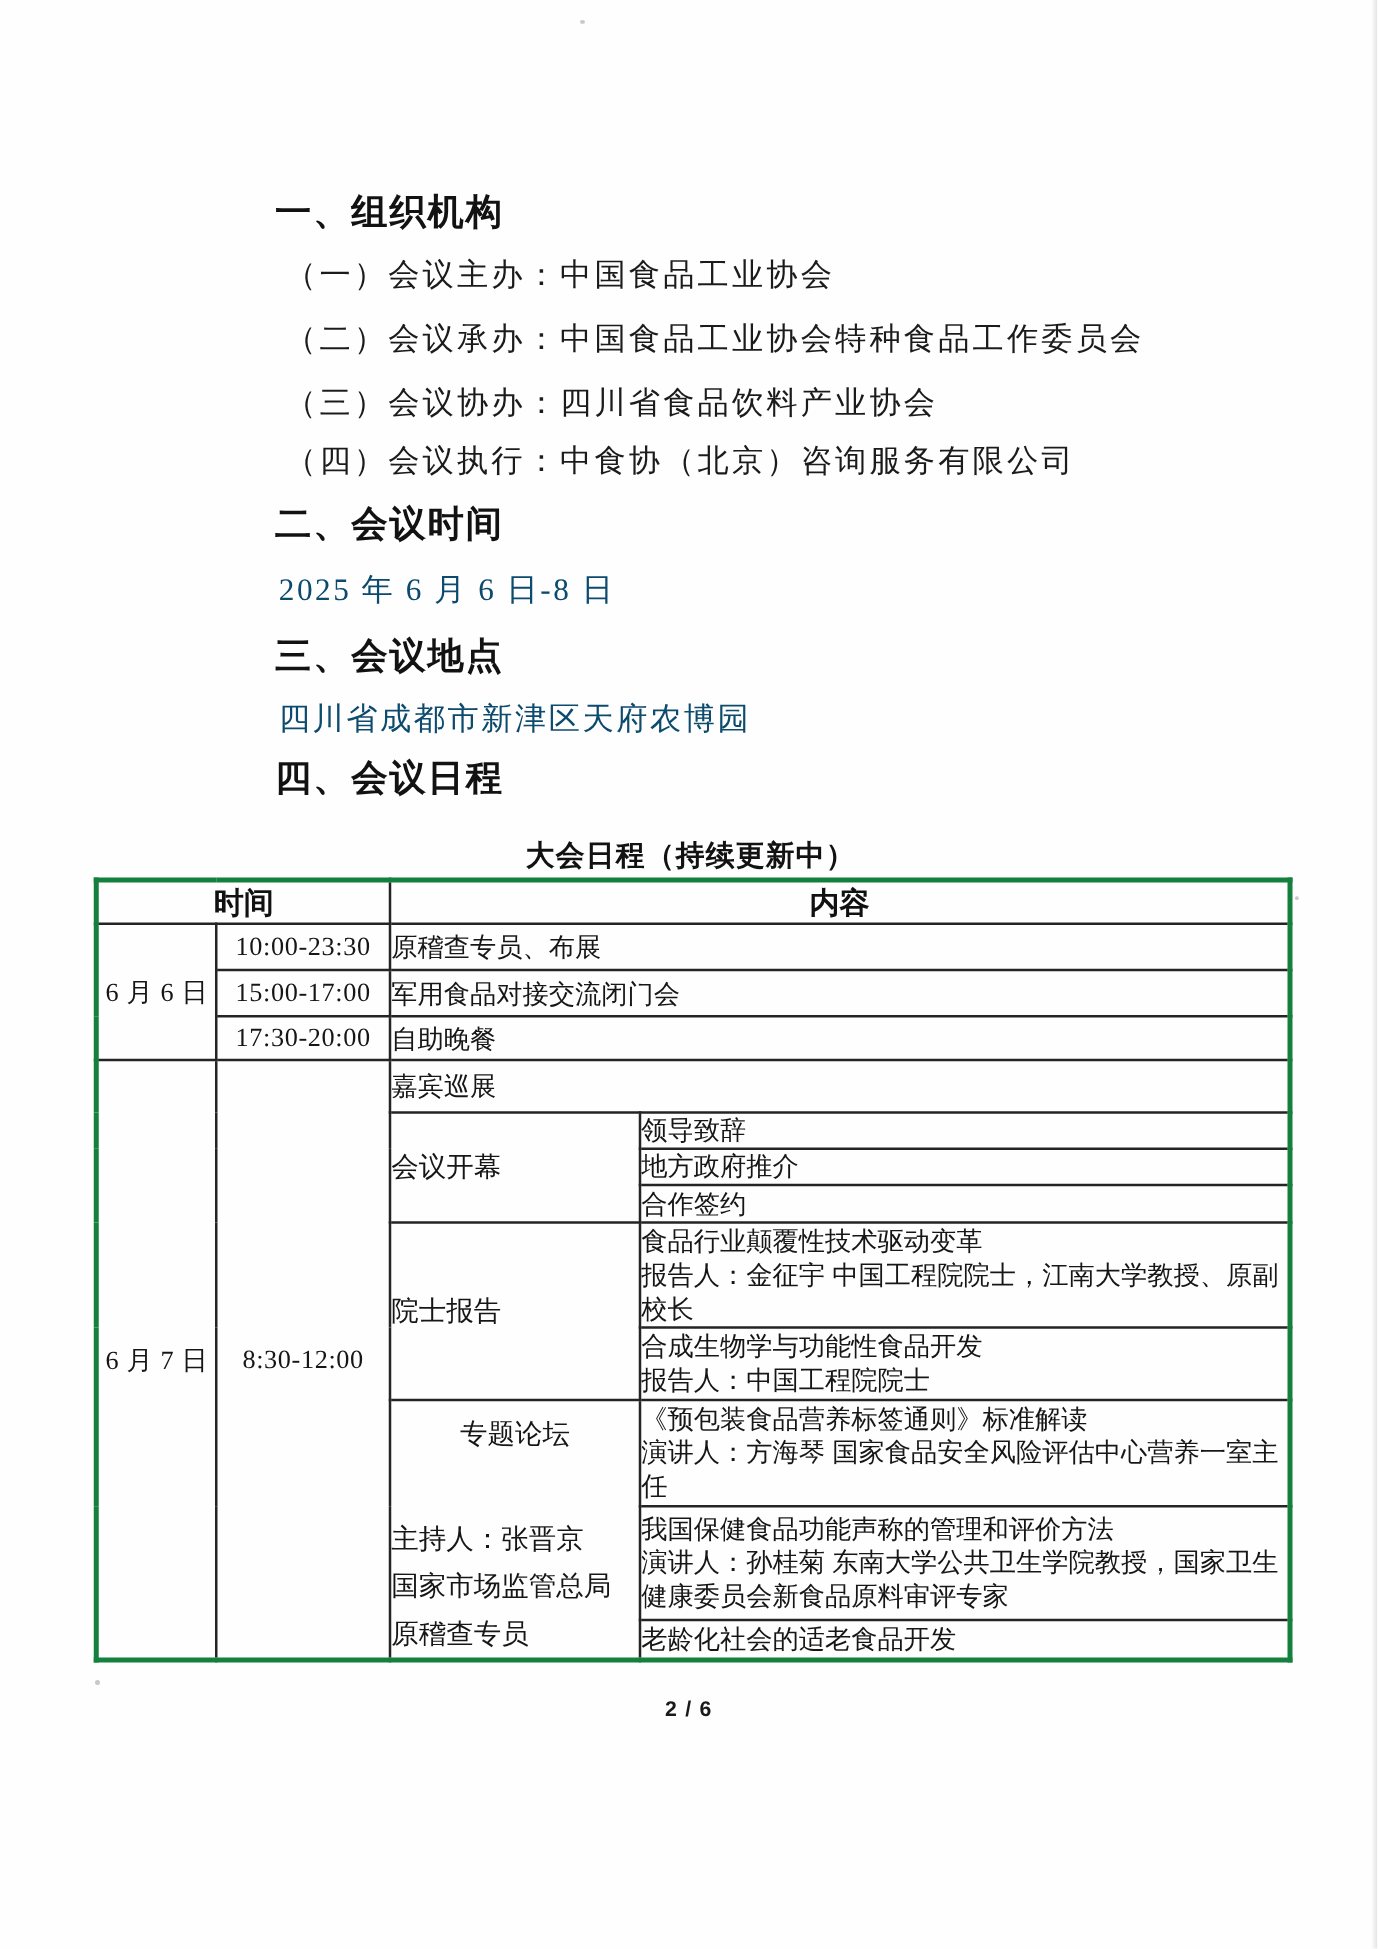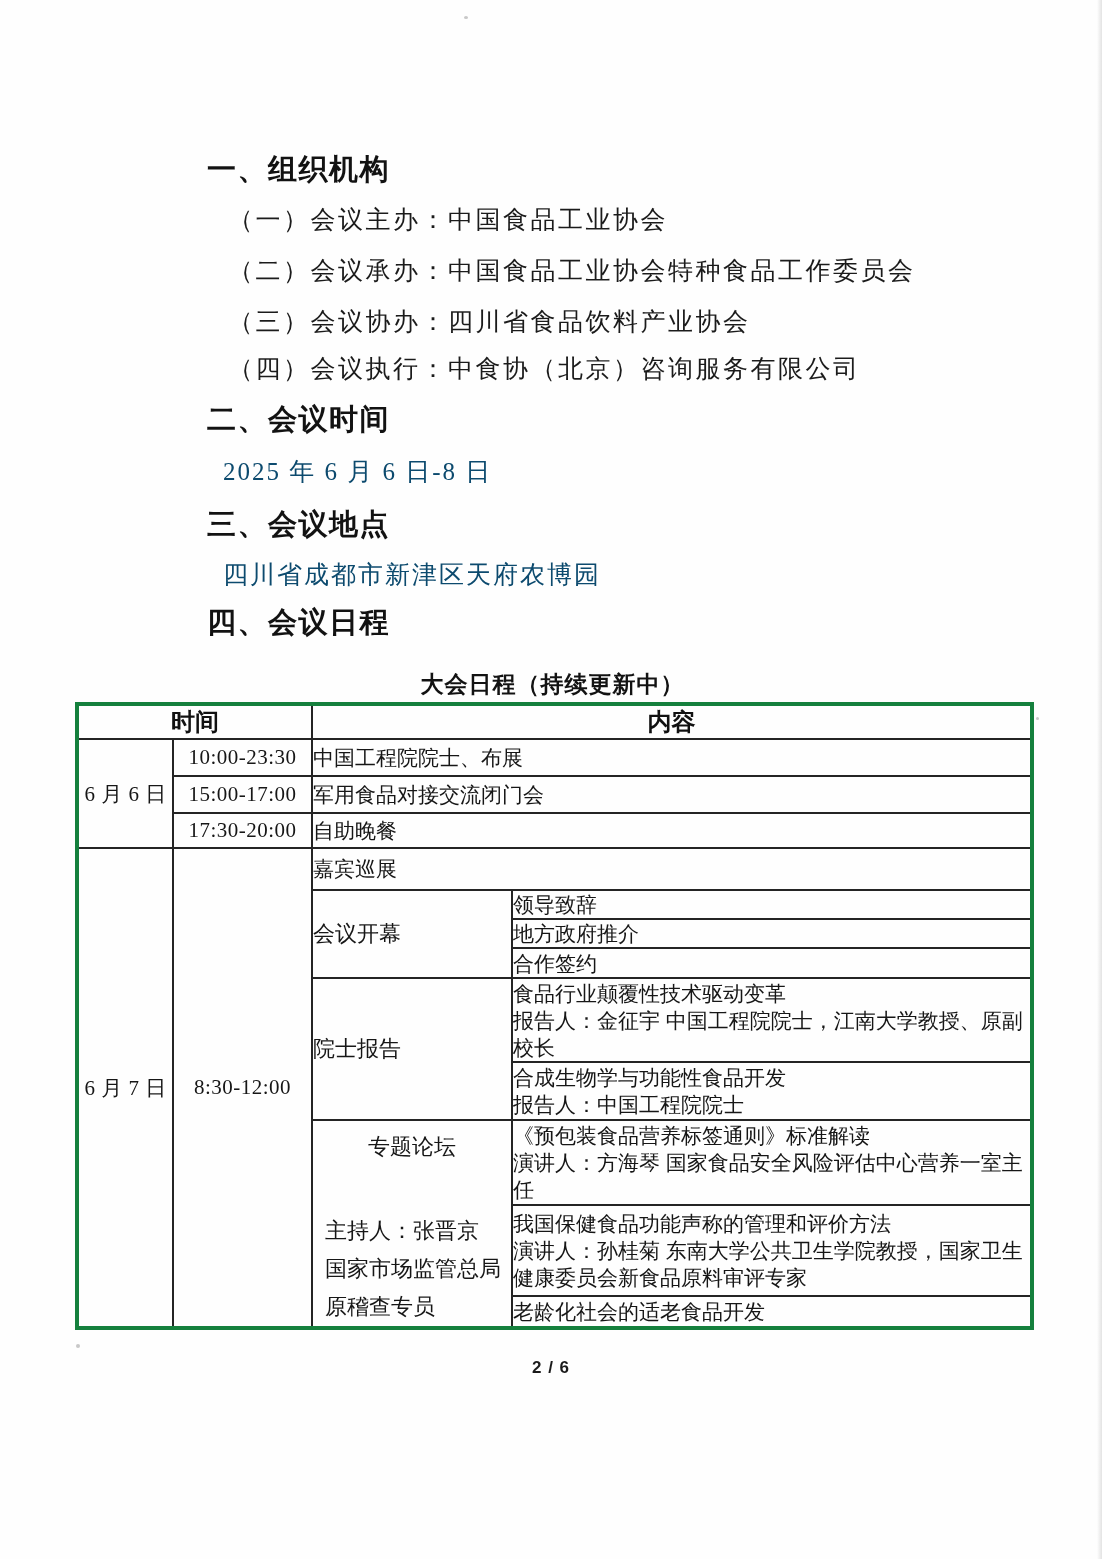--- a/index.html
+++ b/index.html
@@ -21,21 +21,21 @@
   .artifact {
     position: absolute; background: #9a9a9a; border-radius: 50%; opacity: .55;
   }
   .a1 { left: 464px; top: 16px;  width: 4px; height: 3px; }
   .a2 { left: 76px;  top: 1344px; width: 4px; height: 4px; }
   .a3 { left: 1036px; top: 717px; width: 3px; height: 3px; }
 
   
   .line { position: absolute; white-space: nowrap; }
   .heading {
-    left: 207px;
+    left: 220px;
     font-size: 29px;
     font-weight: bold;
     letter-spacing: 1.5px;
     color: #121212;
     font-family: "Liberation Sans", sans-serif;
   }
   .body-item {
     left: 228px;
     font-size: 25px;
     letter-spacing: 2.5px;
@@ -121,21 +121,21 @@
     font-size: 22px;
   }
   td.c-sub {            
     padding: 2px 0 2px 8px;
     font-size: 21px;
     line-height: 27px;
     white-space: pre-line;
   }
   td.c-forum { vertical-align: top; font-size: 22px; }
   .forum-session { margin-top: 11px; text-align: center; }
-  .forum-host { margin-top: 50px; padding-left: 12px; }
+  .forum-host { margin-top: 50px; }
   .forum-host div { line-height: 38px; white-space: nowrap; }
 
   .page-footer {
     position: absolute;
     left: 0; top: 1358px; width: 1102px;
     text-align: center;
     font-size: 17px;
     font-weight: bold;
     letter-spacing: 1px;
     color: #1a1a1a;
@@ -171,21 +171,21 @@
     </colgroup>
     <tbody>
       <tr class="rh">
         <td class="c-head" colspan="2">时间</td>
         <td class="c-head" colspan="2">内容</td>
       </tr>
 
       <tr class="r1">
         <td class="c-date" rowspan="3">6 月 6 日</td>
         <td class="c-time">10:00-23:30</td>
-        <td class="c-act" colspan="2">中国工程院院士、布展</td>
+        <td class="c-act" colspan="2">原稽查专员、布展</td>
       </tr>
       <tr class="r2">
         <td class="c-time">15:00-17:00</td>
         <td class="c-act" colspan="2">军用食品对接交流闭门会</td>
       </tr>
       <tr class="r3">
         <td class="c-time">17:30-20:00</td>
         <td class="c-act" colspan="2">自助晚餐</td>
       </tr>
 

